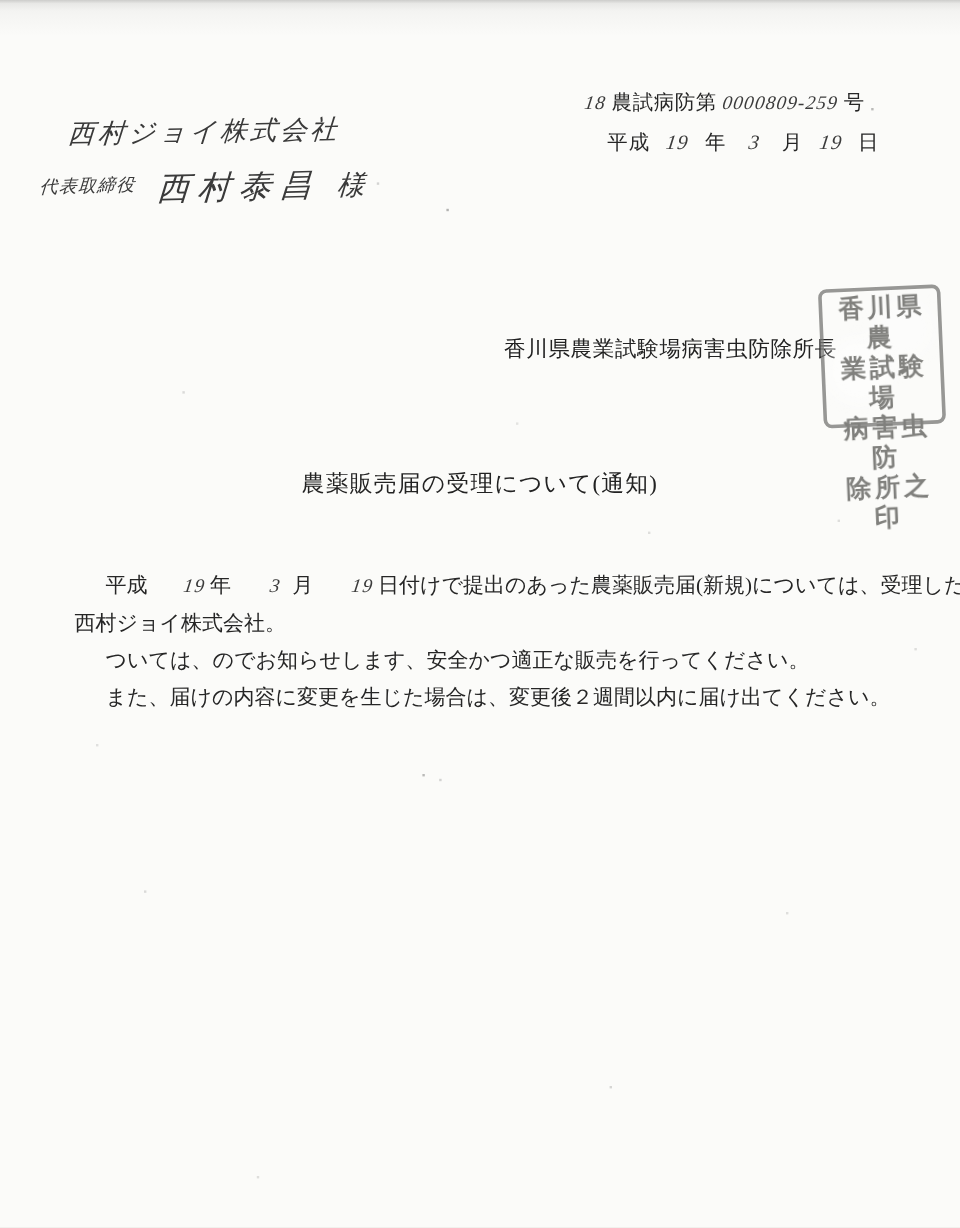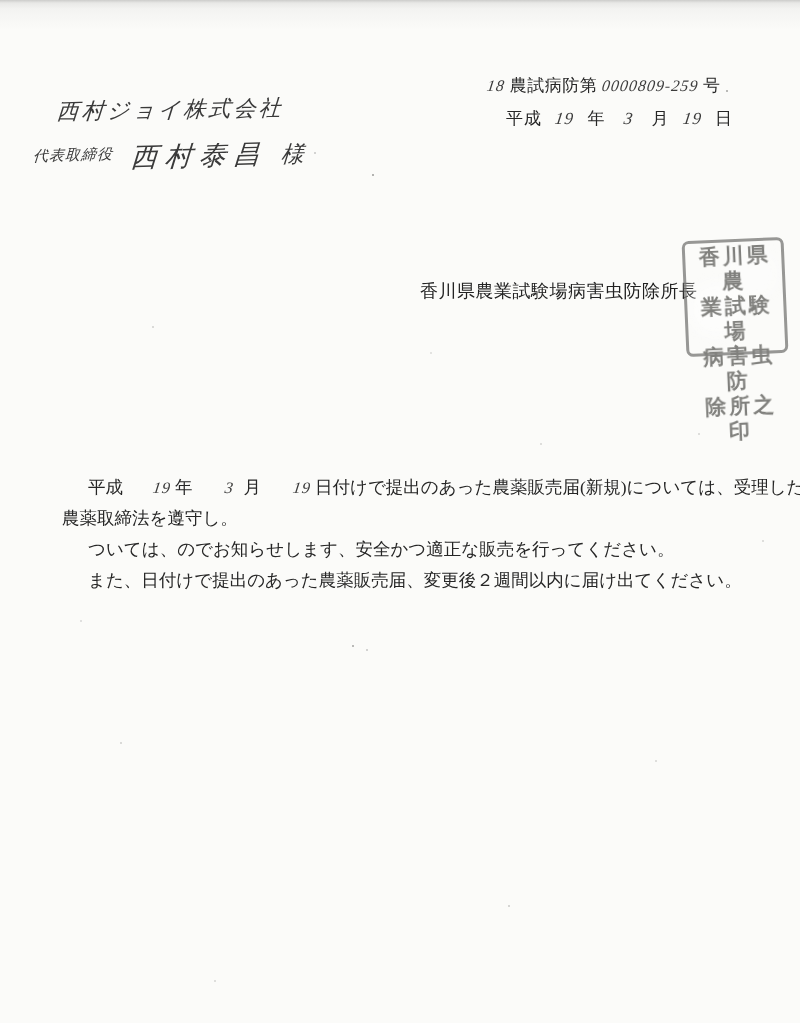--- a/index.html
+++ b/index.html
@@ -155,23 +155,24 @@
 
   <div class="sender printed">香川県農業試験場病害虫防除所長</div>
 
   <div class="seal">
     <div class="seal-row">香川県農</div>
     <div class="seal-row">業試験場</div>
     <div class="seal-row">病害虫防</div>
     <div class="seal-row">除所之印</div>
   </div>
 
+  <div class="subject printed">農薬販売届の受理について(通知)</div>
 
   <div class="body-block printed">
     <div class="body-line indent">
       <span>平成</span><span class="hw">19</span><span>年</span><span class="hw gap-s">3</span><span class="gap-s">月</span><span class="hw gap-s">19</span><span>日付けで提出のあった農薬販売届(新規)については、受理した</span>
     </div>
-    <div class="body-line">農薬取締法を遵守し。</div>
+    <div class="body-line">西村ジョイ株式会社。</div>
     <div class="body-line indent">ついては、のでお知らせします、安全かつ適正な販売を行ってください。</div>
-    <div class="body-line indent">また、日付けで提出のあった農薬販売届、変更後２週間以内に届け出てください。</div>
+    <div class="body-line indent">また、届けの内容に変更を生じた場合は、変更後２週間以内に届け出てください。</div>
   </div>
 
 </div>
 
 </body></html>

